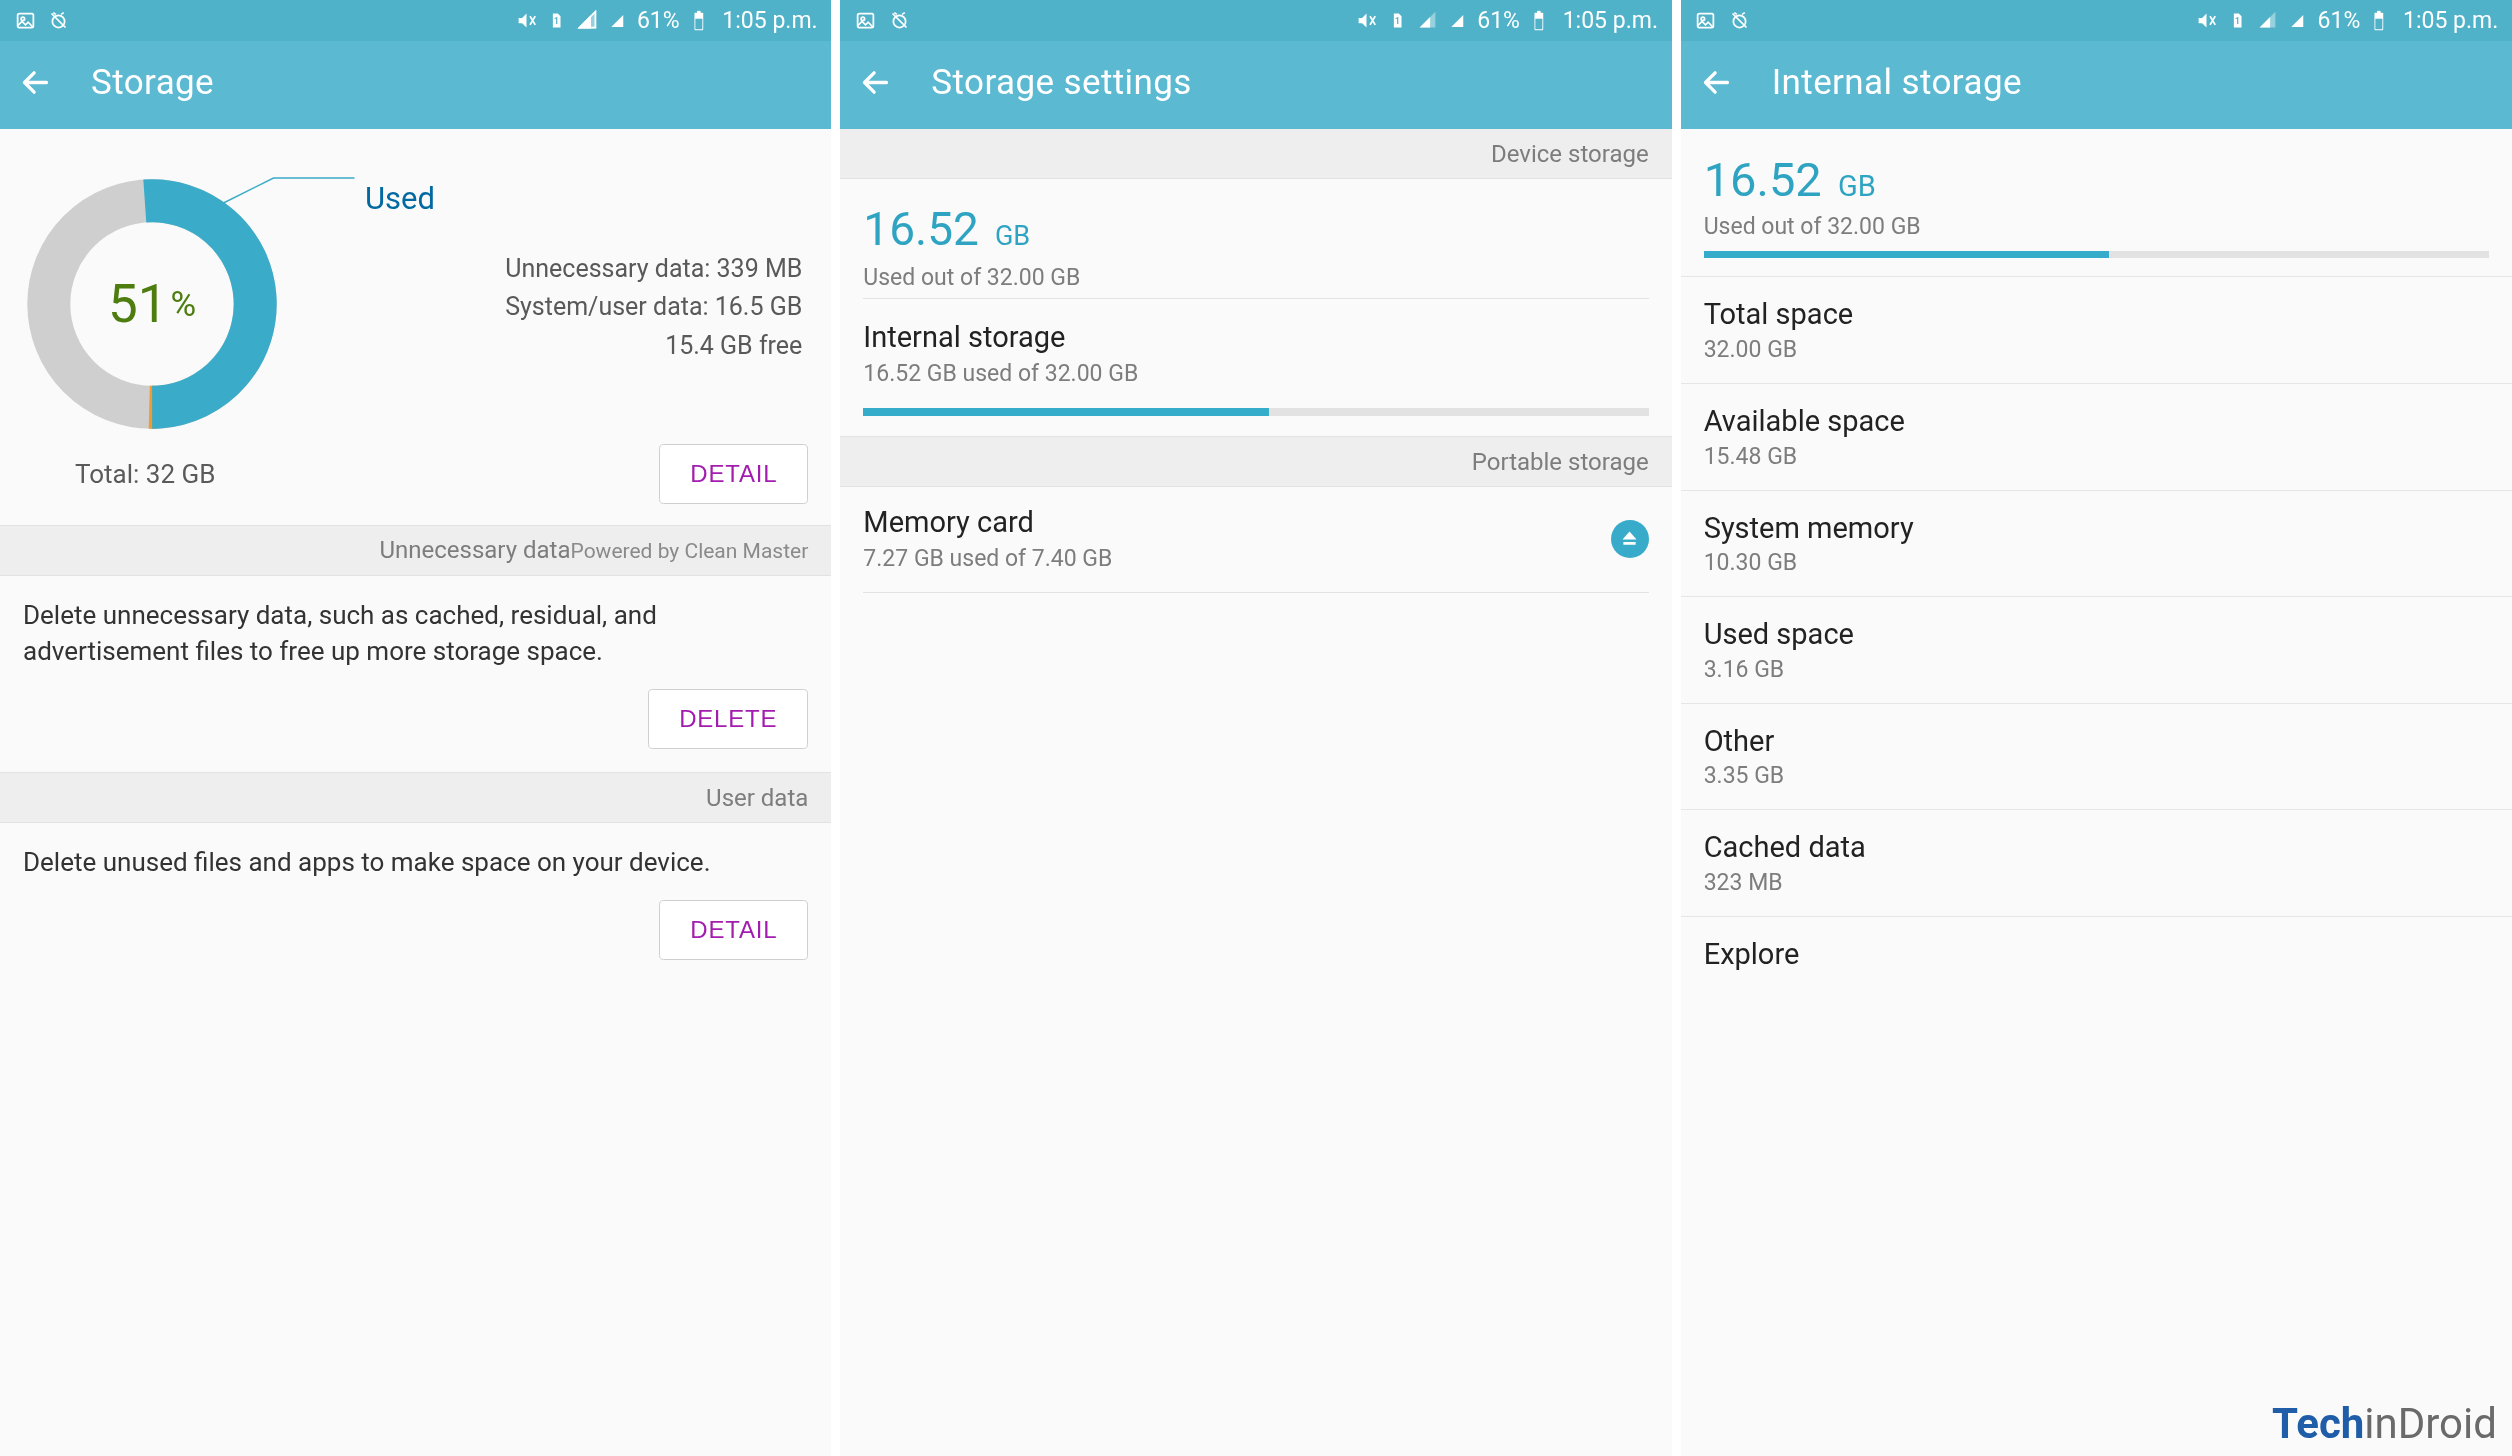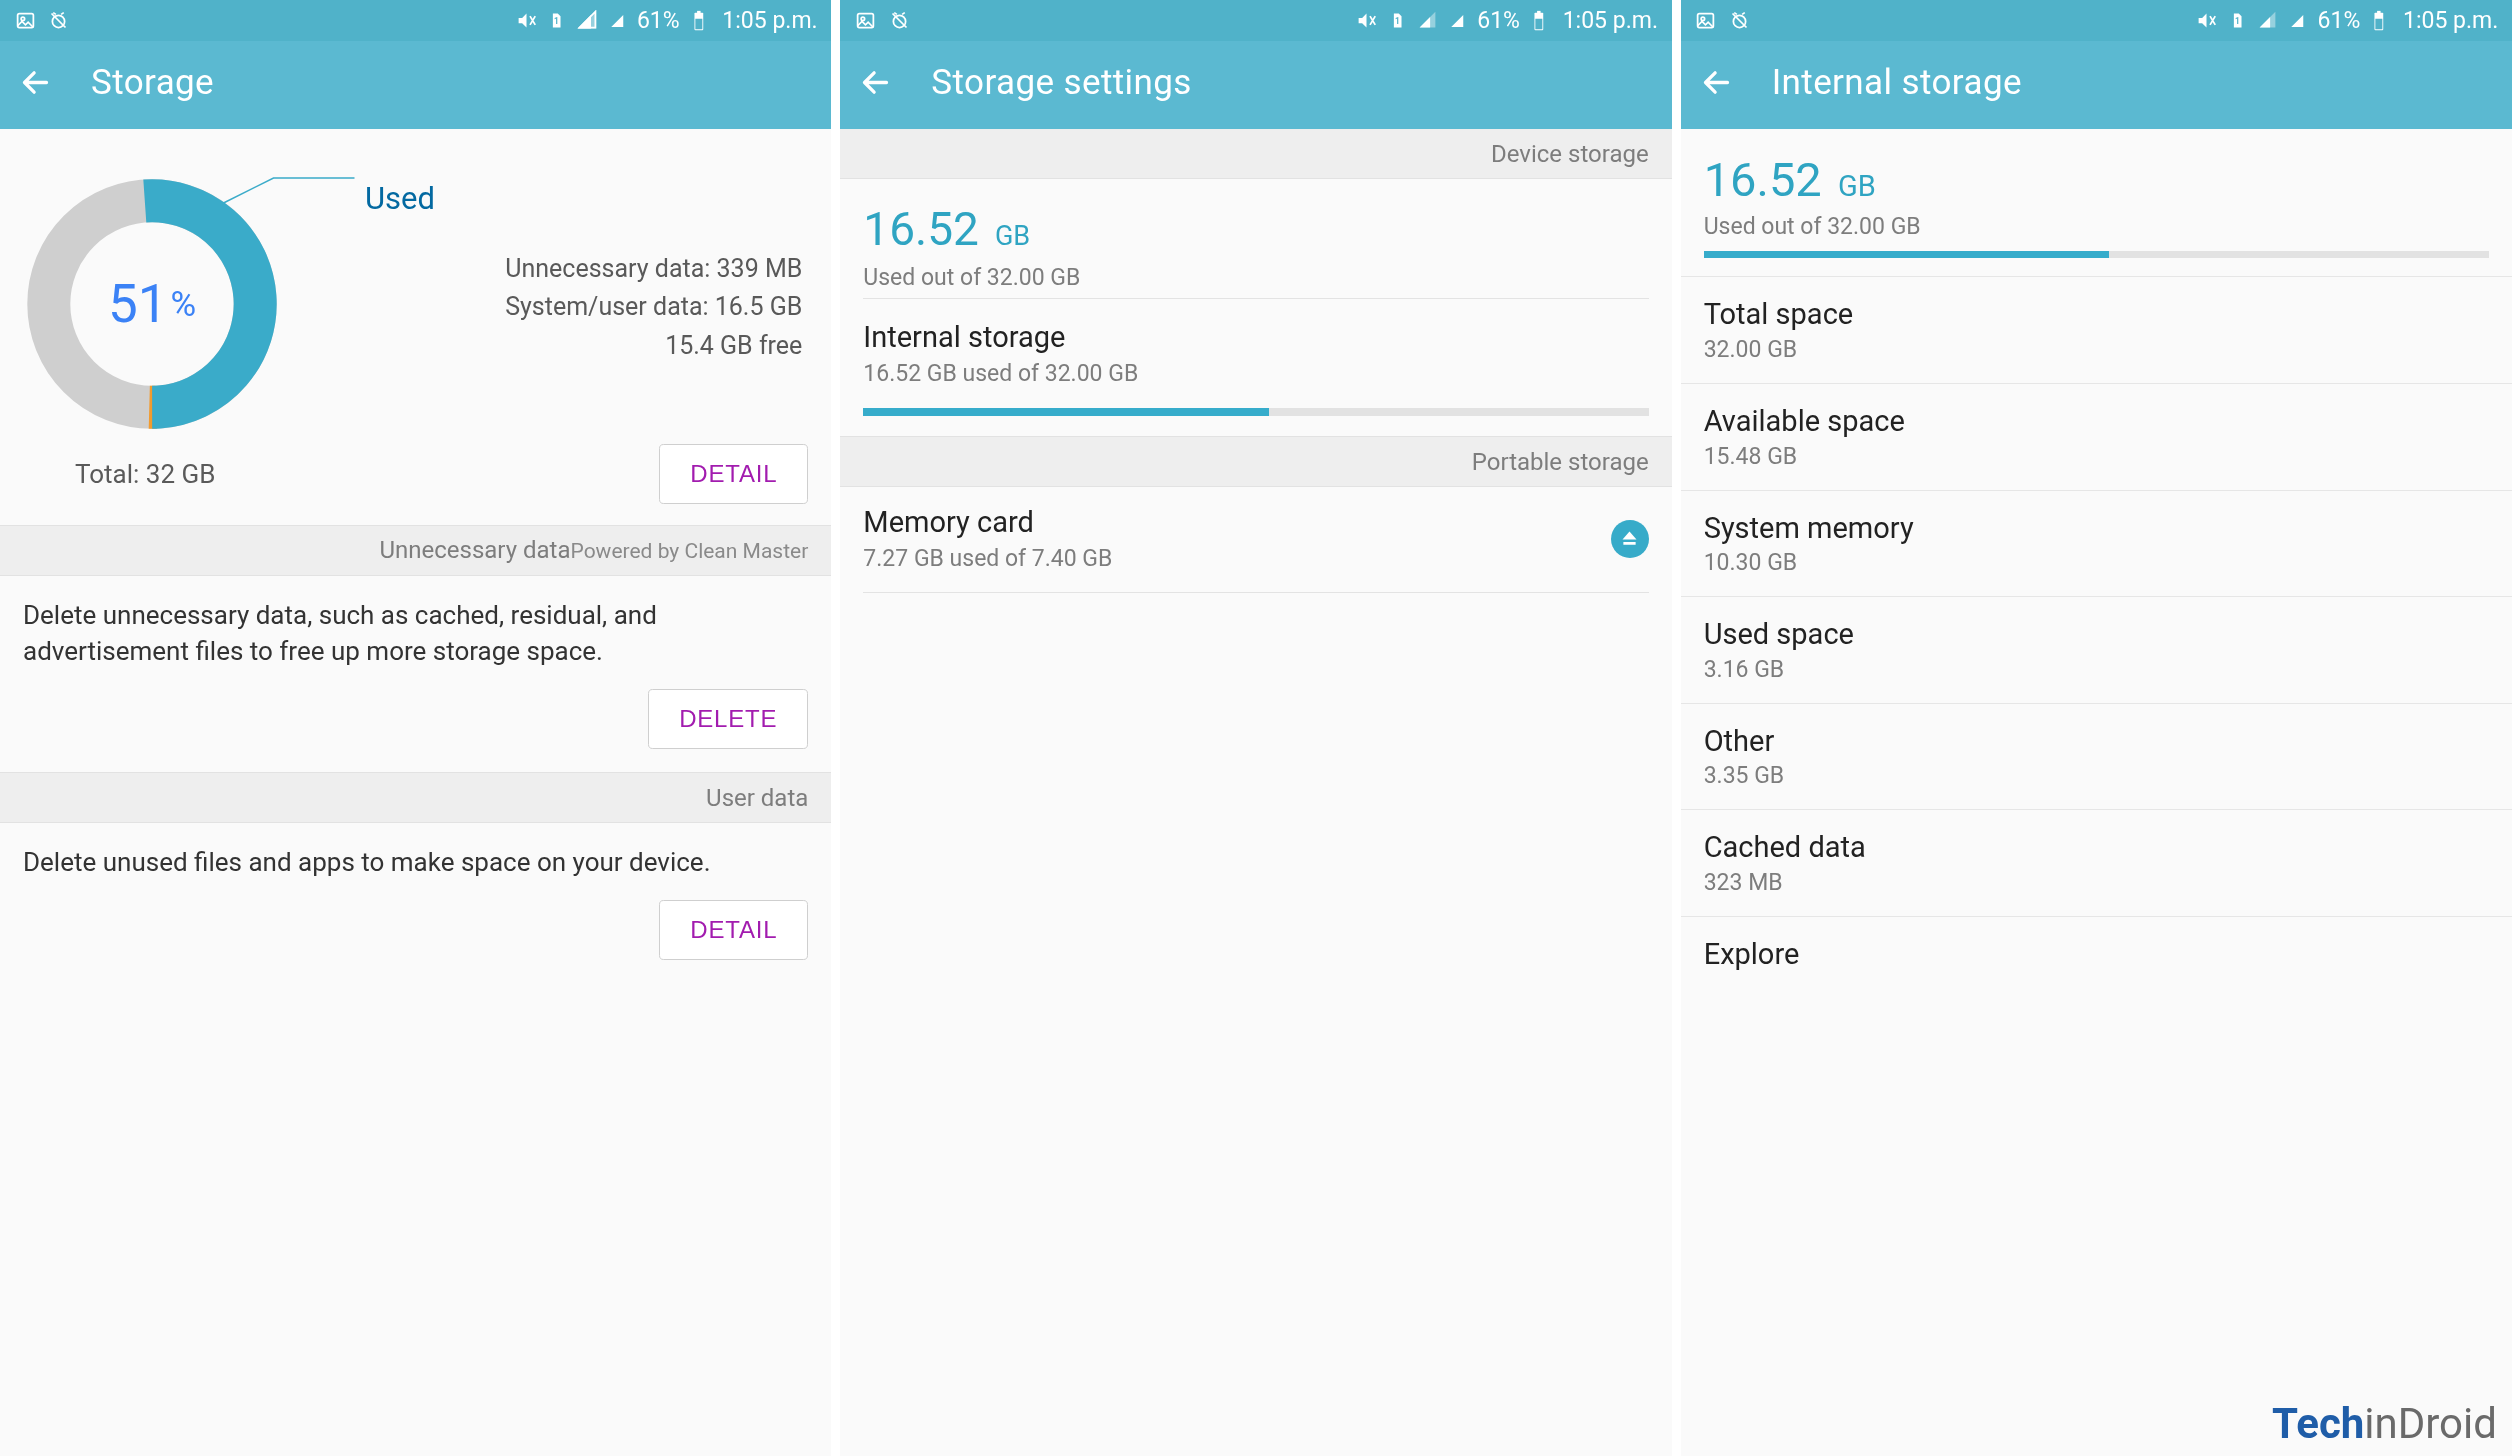--- a/index.html
+++ b/index.html
@@ -75,21 +75,21 @@
     cursor: pointer;
   }
   .btn-row { display: flex; justify-content: flex-end; padding: 12px 23px 23px 23px; }
   
   .donut-area { display: flex; padding: 46px 23px 0 23px; gap: 30px; align-items: flex-start; }
   .donut-wrap { position: relative; width: 258px; height: 258px; }
   .donut-svg { width: 258px; height: 258px; }
   .donut-center {
     position: absolute; inset: 0;
     display: flex; align-items: center; justify-content: center;
-    font-size: 53px; color: #3b82f6; font-weight: 400;
+    font-size: 53px; color: #4d7c0f; font-weight: 400;
   }
   .donut-center .pct-sign { font-size: 35px; margin-left: 3px; }
   .donut-side { flex: 1; }
   .used-label { color: #0369a1; font-size: 31px; margin-left: 54px; margin-top: 4.6px; }
   .used-lines { margin-top: 33px; color: #595959; font-size: 25px; line-height: 1.55; text-align: right; padding-right: 6px; }
   .donut-footer { display: flex; justify-content: space-between; align-items: center; padding: 10.6px 23px 21px 33px; }
   .total-label { color: #5a5a5a; font-size: 26px; margin-left: 42px;}
   
   .connector {
     position: absolute;

